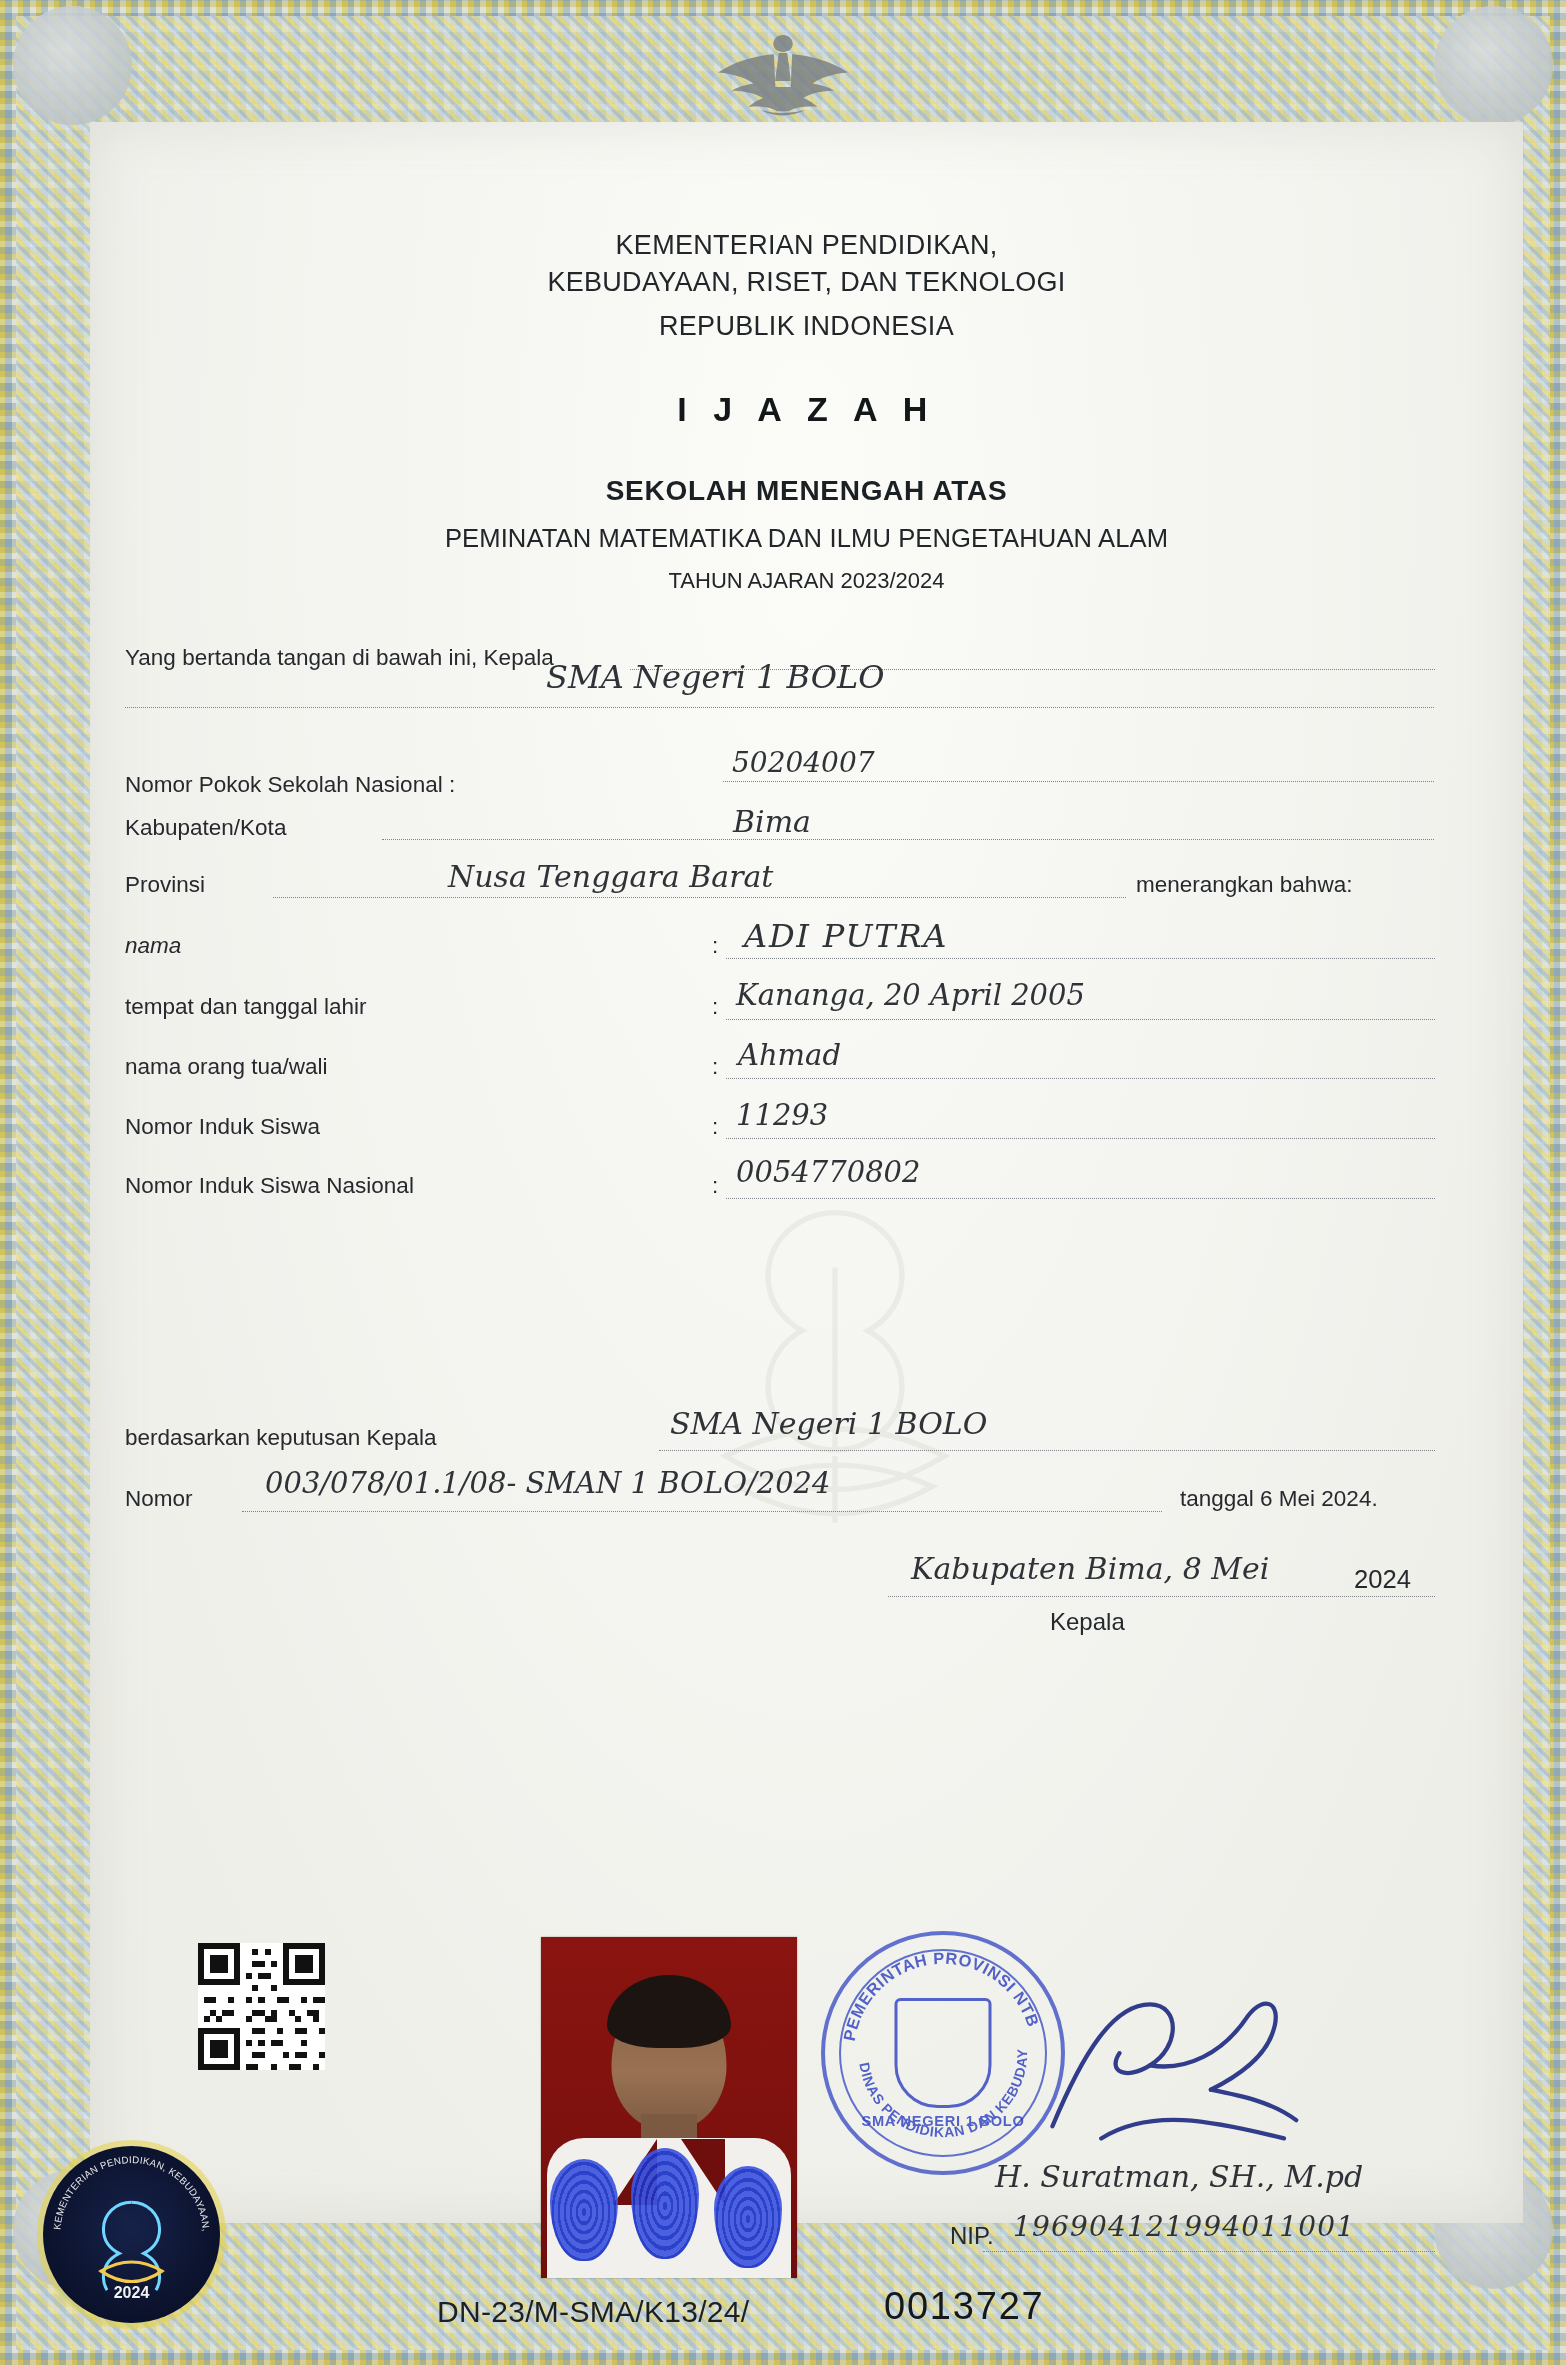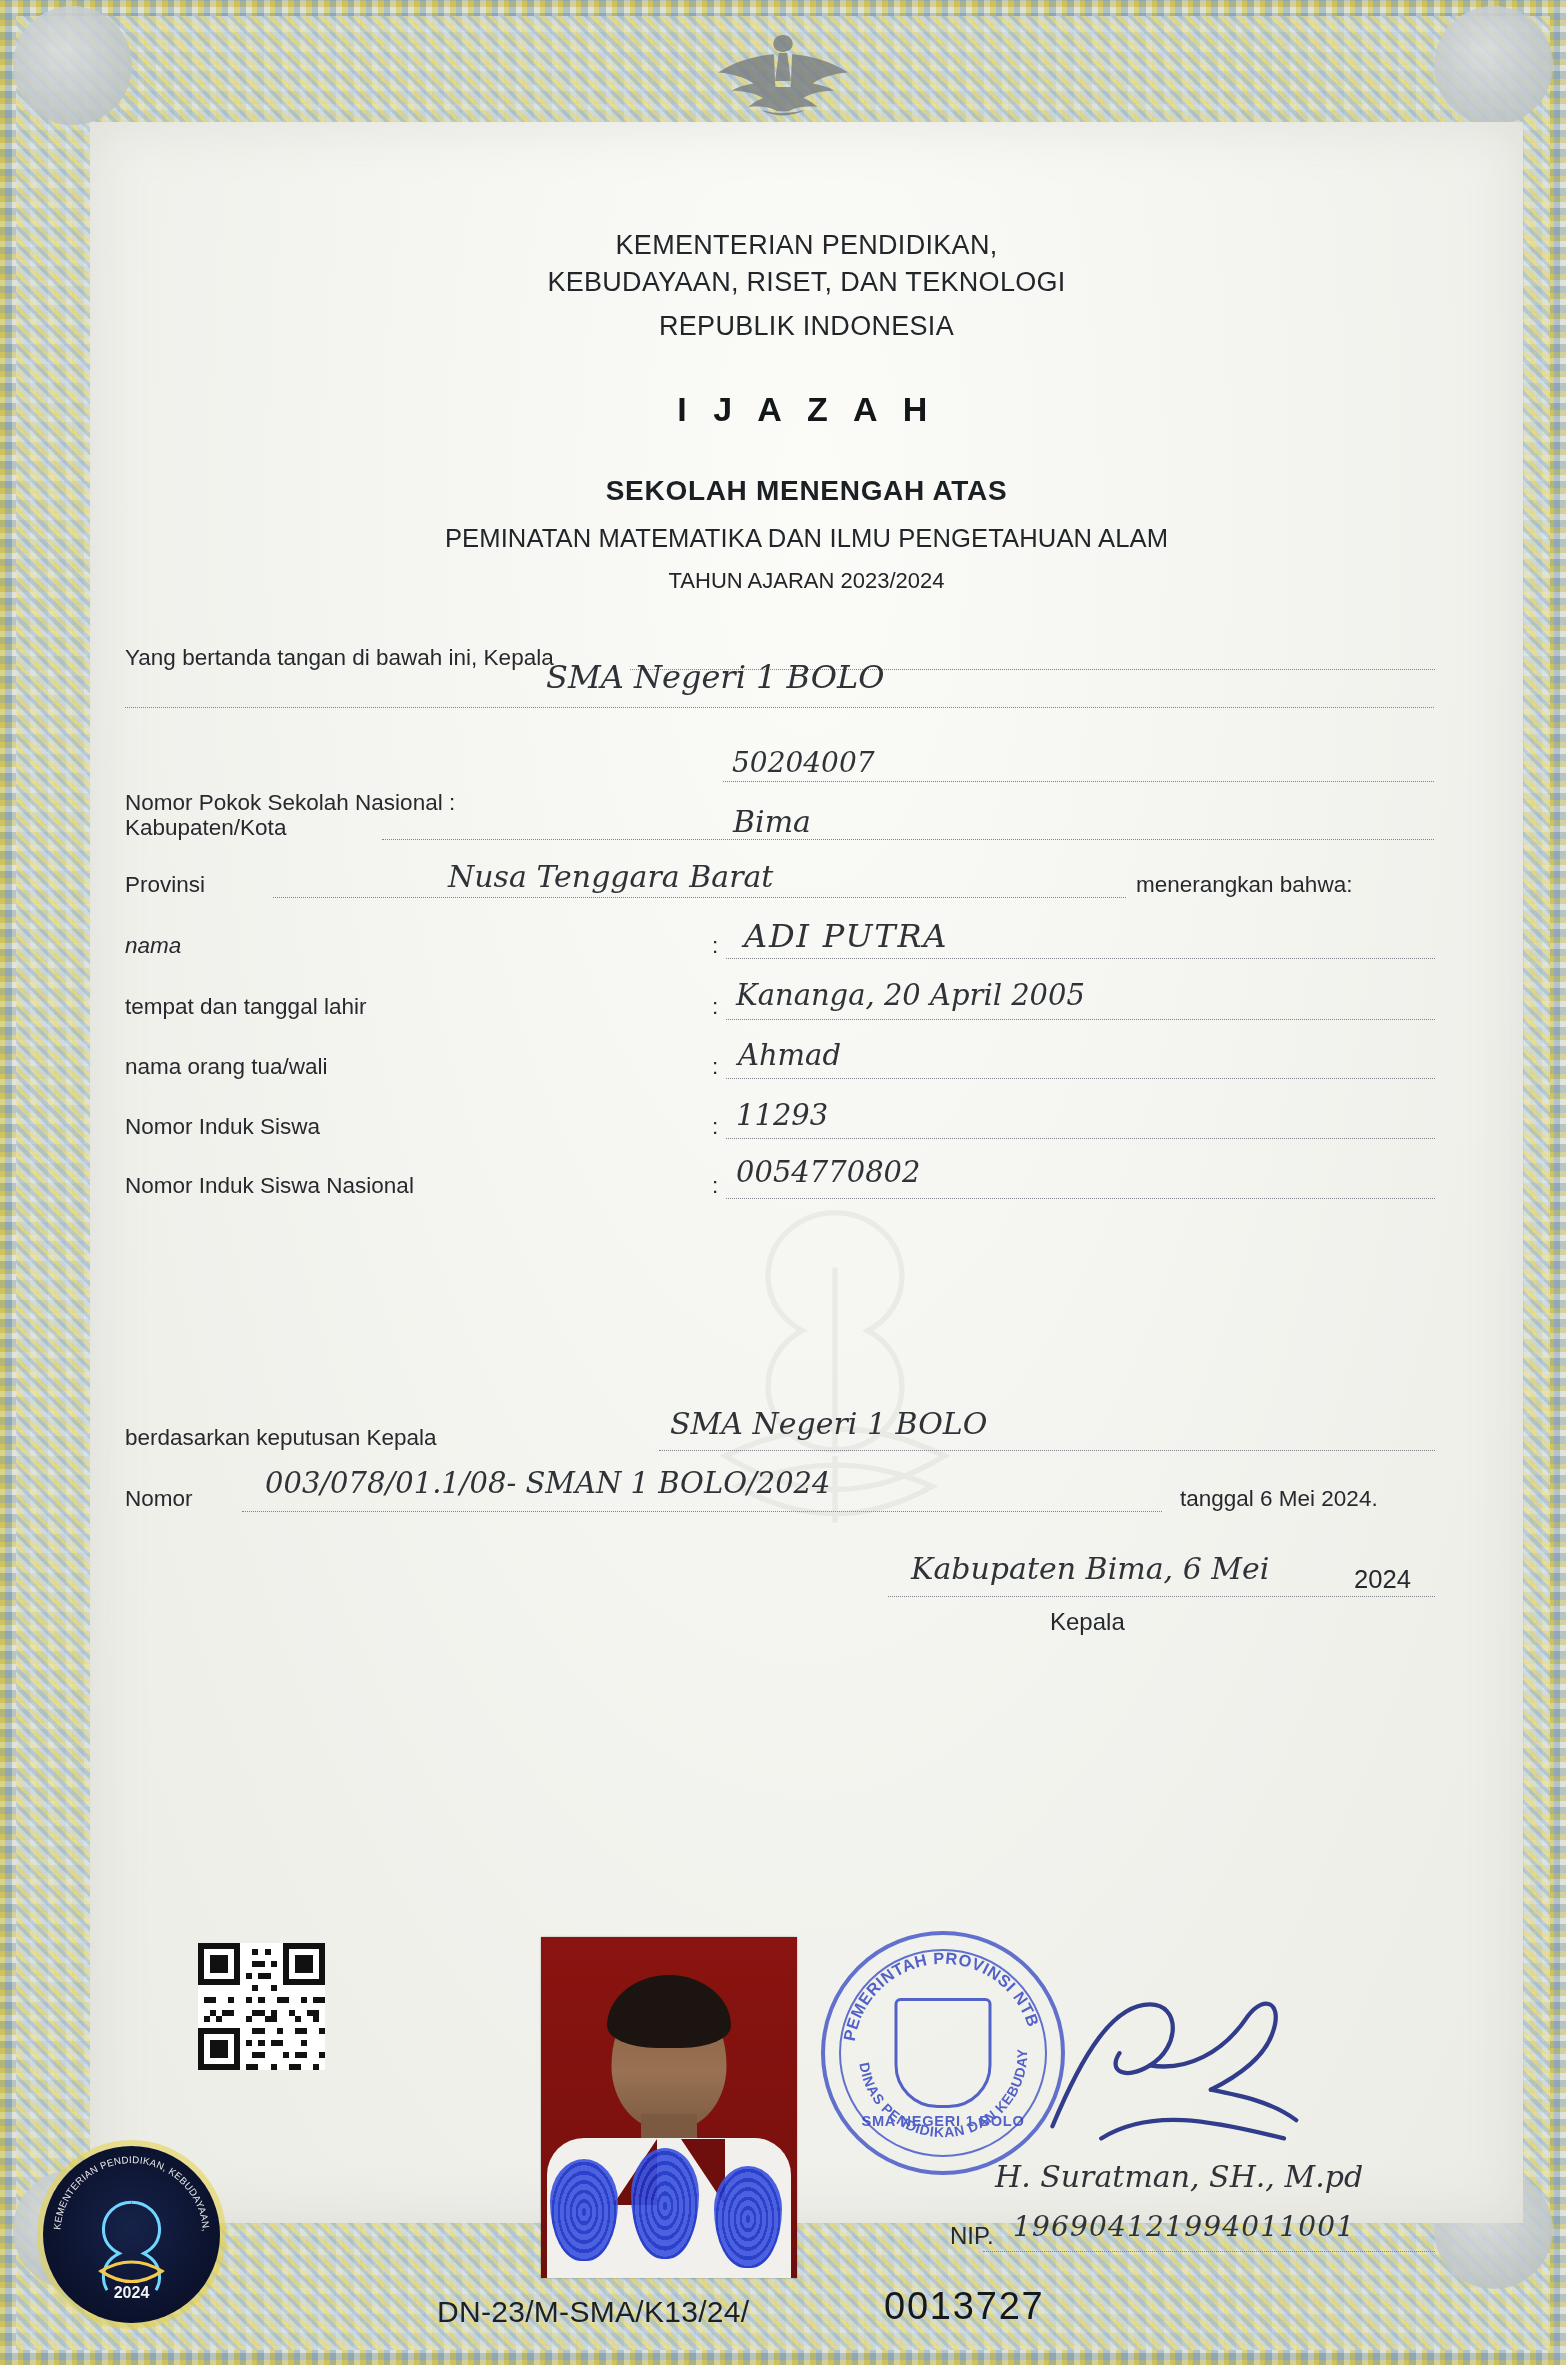--- a/index.html
+++ b/index.html
@@ -382,21 +382,21 @@
     <div class="txt center level" style="top:353px;">SEKOLAH MENENGAH ATAS</div>
     <div class="txt center major" style="top:402px;">PEMINATAN MATEMATIKA DAN ILMU PENGETAHUAN ALAM</div>
     <div class="txt center year" style="top:446px;">TAHUN AJARAN 2023/2024</div>
 
     <div class="txt label" style="left:35px; top:523px;">Yang bertanda tangan di bawah ini, Kepala</div>
     <div class="rule" style="left:540px; top:547px; width:805px;"></div>
 
     <div class="rule" style="left:35px; top:585px; width:1309px;"></div>
     <div class="hand" style="left:456px; top:536px; font-size:32px;">SMA  Negeri  1  BOLO</div>
 
-    <div class="txt label" style="left:35px; top:668px;">Nomor Pokok Sekolah Nasional :</div>
+    <div class="txt label" style="left:35px; top:650px;">Nomor Pokok Sekolah Nasional :</div>
     <div class="rule" style="left:633px; top:659px; width:711px;"></div>
     <div class="hand" style="left:642px; top:624px; font-size:28px;">50204007</div>
 
     <div class="txt label" style="left:35px; top:693px;">Kabupaten/Kota</div>
     <div class="rule" style="left:292px; top:717px; width:1052px;"></div>
     <div class="hand" style="left:643px; top:682px; font-size:30px;">Bima</div>
 
     <div class="txt label" style="left:35px; top:750px;">Provinsi</div>
     <div class="rule" style="left:183px; top:775px; width:853px;"></div>
     <div class="hand" style="left:358px; top:737px; font-size:30px;">Nusa  Tenggara  Barat</div>
@@ -431,21 +431,21 @@
     <div class="txt label" style="left:35px; top:1303px;">berdasarkan keputusan Kepala</div>
     <div class="rule" style="left:569px; top:1328px; width:776px;"></div>
     <div class="hand" style="left:580px; top:1284px; font-size:30px;">SMA  Negeri  1  BOLO</div>
 
     <div class="txt label" style="left:35px; top:1364px;">Nomor</div>
     <div class="rule" style="left:152px; top:1389px; width:920px;"></div>
     <div class="hand" style="left:175px; top:1344px; font-size:29px;">003/078/01.1/08- SMAN  1  BOLO/2024</div>
     <div class="txt label" style="left:1090px; top:1364px;">tanggal 6 Mei 2024.</div>
 
     <div class="rule" style="left:798px; top:1474px; width:547px;"></div>
-    <div class="hand" style="left:821px; top:1429px; font-size:30px;">Kabupaten Bima, 6 Mei</div>
+    <div class="hand" style="left:821px; top:1429px; font-size:30px;">Kabupaten Bima, 8 Mei</div>
     <div class="txt label" style="left:1264px; top:1443px; font-size:25.6px;">2024</div>
 
     <div class="txt label" style="left:960px; top:1486px; font-size:24px;">Kepala</div>
 
     <div class="qr">
       <svg viewBox="0 0 21 21" width="127" height="127" shape-rendering="crispEdges">
         <rect width="21" height="21" fill="#ffffff"></rect>
         <g fill="#111111">
           <rect x="0" y="0" width="7" height="1"></rect>
             <rect x="0" y="6" width="7" height="1"></rect>

